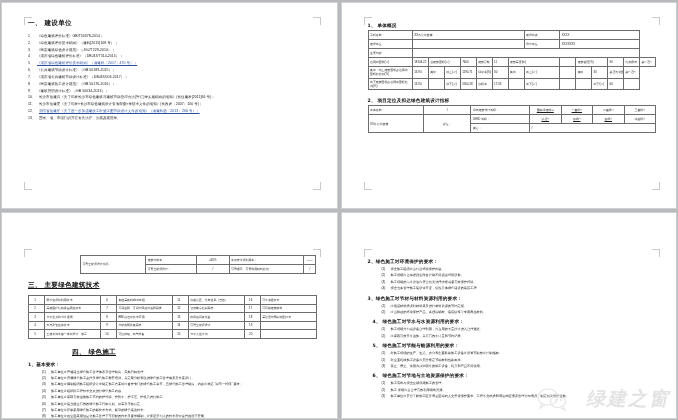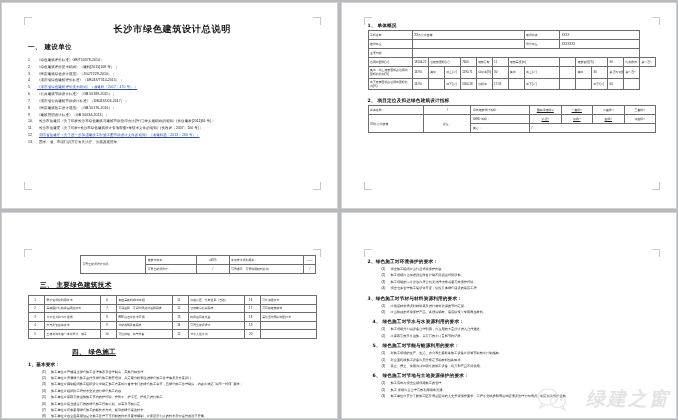--- a/index.html
+++ b/index.html
@@ -128,21 +128,20 @@
 
 <div class="grid">
 
   <div class="page">
     <div class="sheet">
       <div class="cm tl" style="left:-4px;top:-2px;"></div>
       <div class="cm tr" style="right:-4px;top:-2px;"></div>
       <div class="cm bl" style="left:-4px;bottom:10px;"></div>
       <div class="cm br" style="right:-4px;bottom:10px;"></div>
 
-      <div class="doc-title">长沙市绿色建筑设计总说明</div>
       <div class="h1">一、 建设单位</div>
 
       <ol class="lst">
         <li><span class="num">1、</span><span>《绿色建筑评价标准》GB/T50378-2014；</span></li>
         <li><span class="num">2、</span><span>《绿色建筑评价技术细则》（建科[2015]108 号）；</span></li>
         <li><span class="num">3、</span><span>《民用建筑绿色设计规范》（JGJ/T229-2010）；</span></li>
         <li><span class="num">4、</span><span>《湖南省绿色建筑评价标准》（DBJ43/T314-2015）；</span></li>
         <li><span class="num">5、</span><span class="lnk">《湖南省绿色建筑评价技术细则》（湘建科〔2017〕470 号）；</span></li>
         <li><span class="num">6、</span><span>《公共建筑节能设计标准》（GB 50189-2015）；</span></li>
         <li><span class="num">7、</span><span>《湖南省公共建筑节能设计标准》（DBJ43/003-2017）；</span></li>
@@ -279,21 +278,21 @@
         </tr>
         <tr>
           <td>可再生能源设计：</td>
           <td class="center">/</td>
           <td>可再循环、可再利用材料比例：</td>
           <td class="center">/</td>
         </tr>
       </tbody>
         </table>
 
-      <div class="h1 u" style="margin-top:7px;margin-left:12px;">三、 主要绿色建筑技术</div>
+      <div class="h1 u" style="margin-top:7px;">三、 主要绿色建筑技术</div>
 
       <table class="t tech">
         <tbody>
             <tr>
           <td class="n">1、</td>
           <td>雨水资源化利用技术</td>
           <td class="n">6、</td>
           <td>零值高效机electric组</td>
           <td class="n">11、</td>
           <td>自然公区、分离通风（含通）</td>

